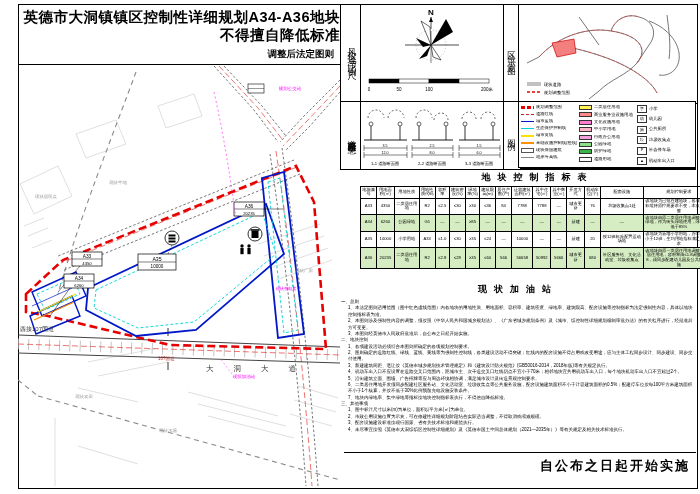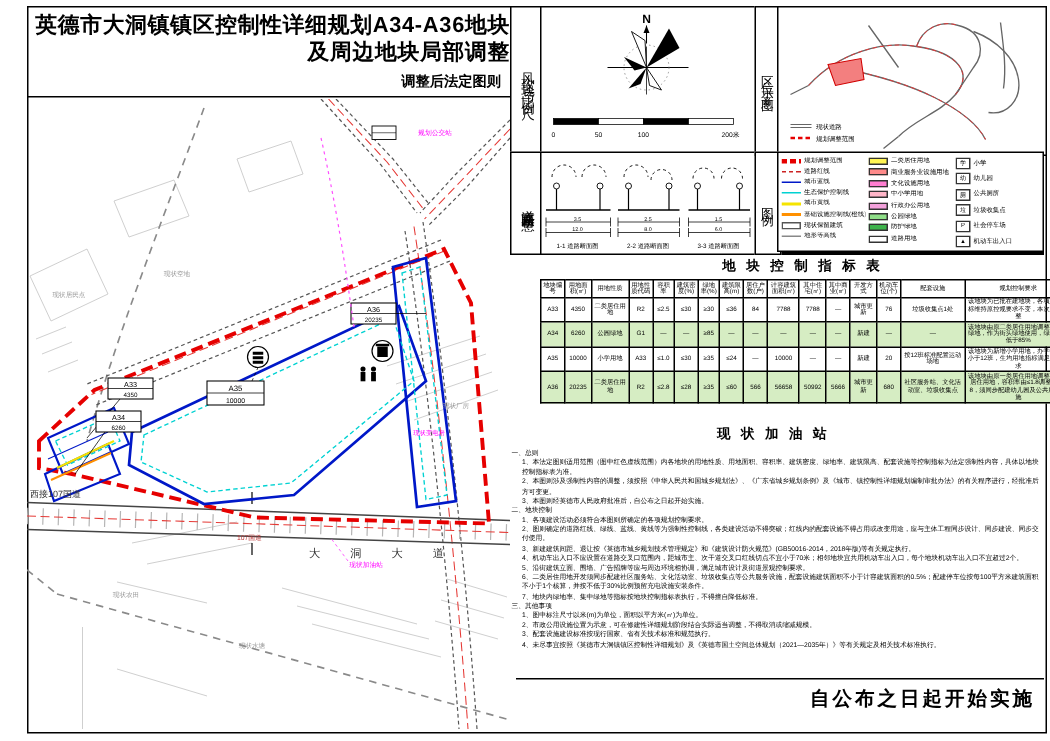--- a/index.html
+++ b/index.html
@@ -53,21 +53,21 @@
 <body>
 
 <div class="abs" id="sheet-border"></div>
 <div class="abs" id="divider-v1"></div>
 <div class="abs" id="rule-under-title"></div>
 <div class="abs" id="rule-panels-bottom"></div>
 <div class="abs" id="rule-signature"></div>
 
 <div class="abs" id="title-block">
   <div class="title-line">英德市大洞镇镇区控制性详细规划A34-A36地块</div>
-  <div class="title-line">及周边地块局部调整</div>
+  <div class="title-line">不得擅自降低标准</div>
 </div>
 <div class="abs" id="subtitle">调整后法定图则</div>
 
 <svg class="abs" style="left:18px;top:66px;" width="322" height="421" viewBox="0 0 322 421">
   <g stroke="#c9c9c9" stroke-width="0.6" fill="none">
     <path d="M2,118 L40,100 L54,130 L16,148 Z"></path>
     <path d="M58,68 L98,54 L108,78 L68,92 Z"></path>
     <path d="M140,40 L176,28 L184,50 L148,62 Z"></path>
     <path d="M240,178 L302,158 M246,190 L306,170 M252,202 L310,182 M258,214 L314,194"></path>
     <path d="M70,296 L140,282 M80,310 L150,296 M60,322 L120,336"></path>

